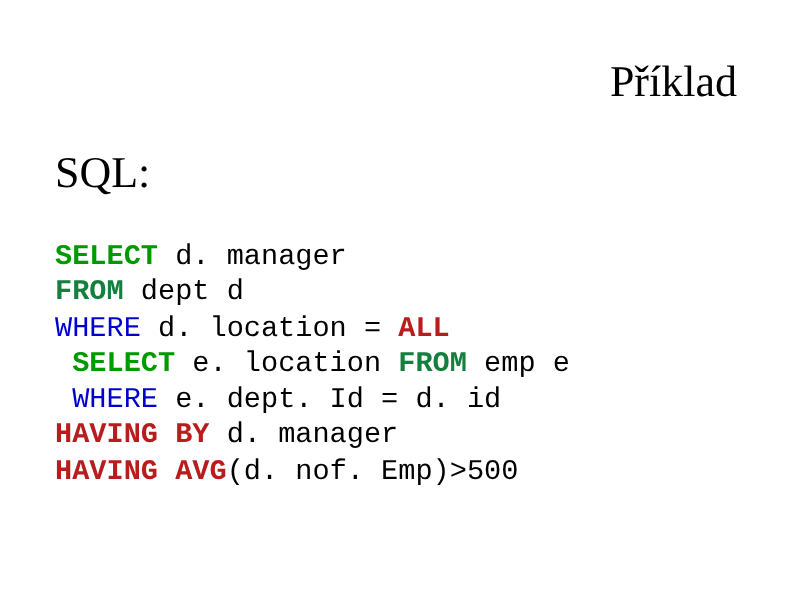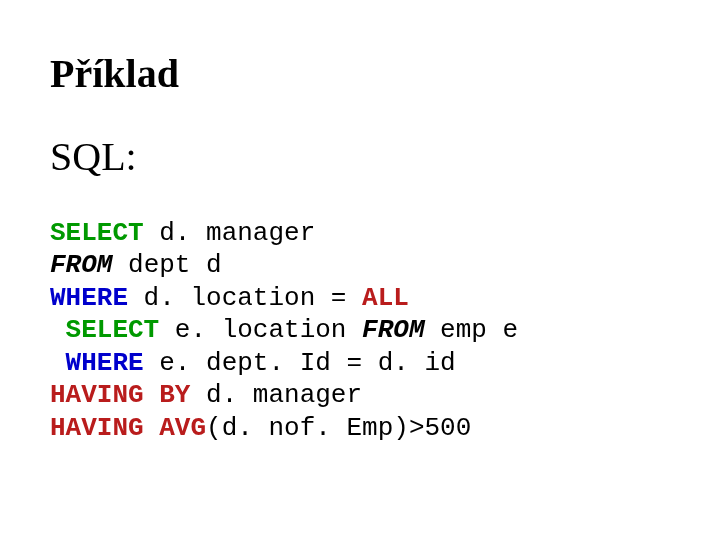--- a/index.html
+++ b/index.html
@@ -10,39 +10,39 @@
     font-family: "Times New Roman", Times, serif;
     color: #000;
     overflow: hidden;
   }
   .slide {
     width: 100%;
     height: 100%;
     padding: 50px 50px 40px 50px;
   }
   .title {
-    text-align: left;
+    text-align: right;
     font-size: 40px;
-    font-weight: bold;
+    font-weight: normal;
     margin-bottom: 36px;
   }
   .label {
     font-size: 40px;
     font-weight: normal;
     margin-bottom: 4px;
   }
   .code {
     font-family: "Courier New", Courier, monospace;
     font-size: 26px;
     line-height: 1.25;
     white-space: pre;
   }
   .kw0 { color: #009900; font-weight: bold; margin-top: 28px; }   
-  .kw1 { color: #000000; font-weight: bold; font-style: italic; }   
-  .kw2 { color: #0000cc; font-weight: bold; }   
+  .kw1 { color: #15803d; font-weight: bold; }   
+  .kw2 { color: #0000cc; font-weight: normal; }   
   .kw3 { color: #b91c1c; font-weight: bold; }   
   .txt { color: #000000; font-weight: normal; text-align: center; }
 </style>
 </head>
 <body>
 
 <div class="slide">
   <h1 class="title">Příklad</h1>
 
   <div class="label">SQL:</div>

